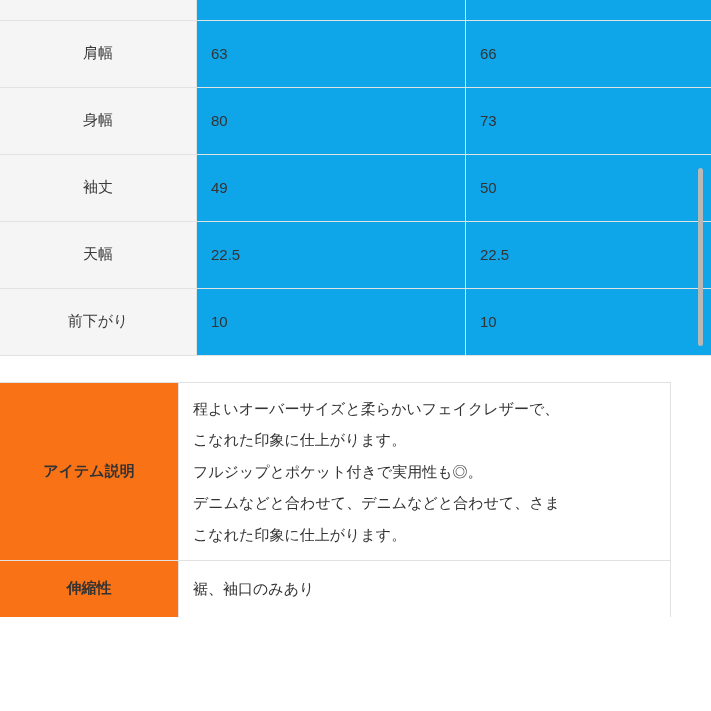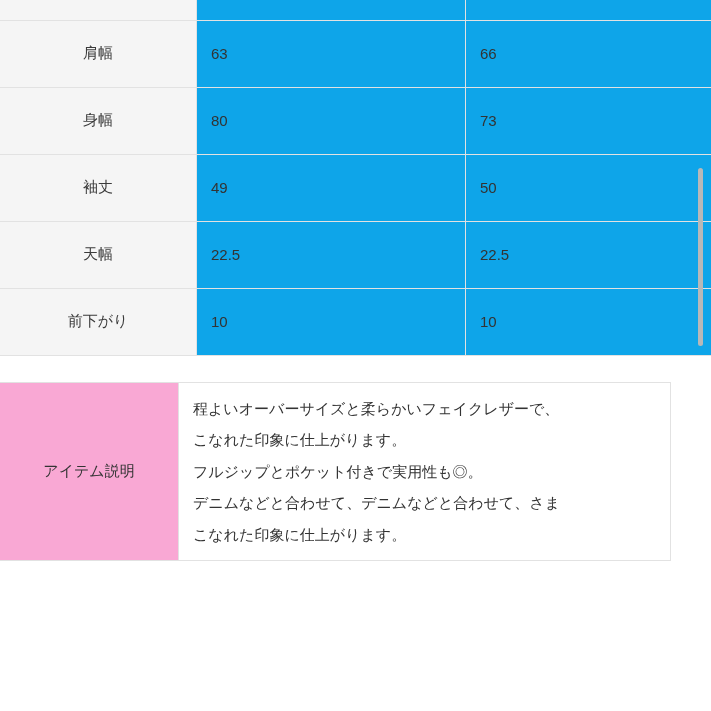--- a/index.html
+++ b/index.html
@@ -76,21 +76,22 @@
   .detail-table td {
     border: 1px solid #e2e2e2;
     border-left: none;
     padding: 12px 14px;
     vertical-align: middle;
     color: #333;
   }
   .detail-table td.label {
     width: 150px;
     text-align: center;
-    background: #f9a8d4;
+    background: #f97316;
+    font-weight: bold;
   }
   .detail-table td.desc {
     background: #ffffff;
     line-height: 2.1;
   }
   .detail-table td.desc div {
     white-space: nowrap;
   }
   .detail-table tr.row-stretch td {
     padding-top: 10px;
@@ -165,20 +166,24 @@
       <tr class="row-stretch">
         <td class="label">アイテム説明</td>
         <td class="desc">
           <div>程よいオーバーサイズと柔らかいフェイクレザーで、</div>
           <div>こなれた印象に仕上がります。</div>
           <div>フルジップとポケット付きで実用性も◎。</div>
           <div>デニムなどと合わせて、デニムなどと合わせて、さま</div>
           <div>こなれた印象に仕上がります。</div>
         </td>
       </tr>
+      <tr class="row-bottom">
+        <td class="label">伸縮性</td>
+        <td class="desc">裾、袖口のみあり</td>
+      </tr>
     </tbody>
   </table>
 
   <div class="scrollbar-track">
     <div class="scrollbar-thumb"></div>
   </div>
 
 </div>
 
 </body></html>

